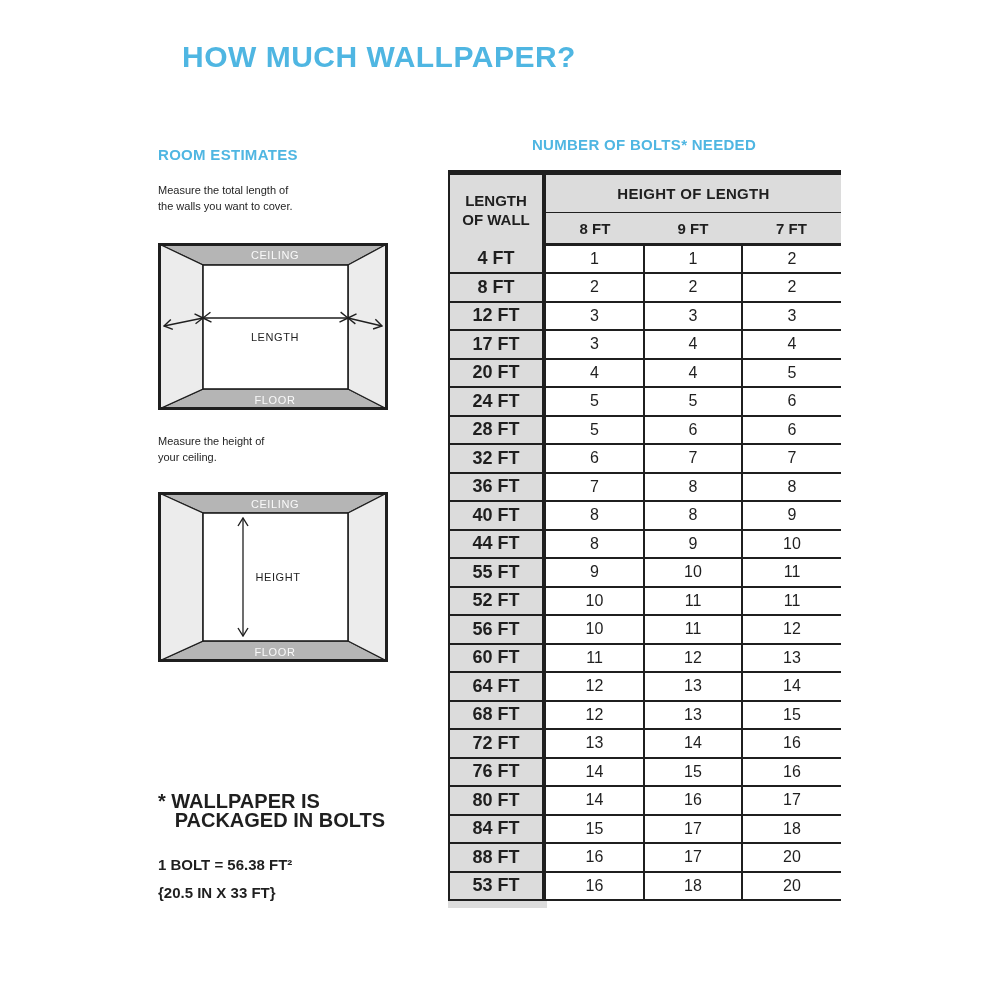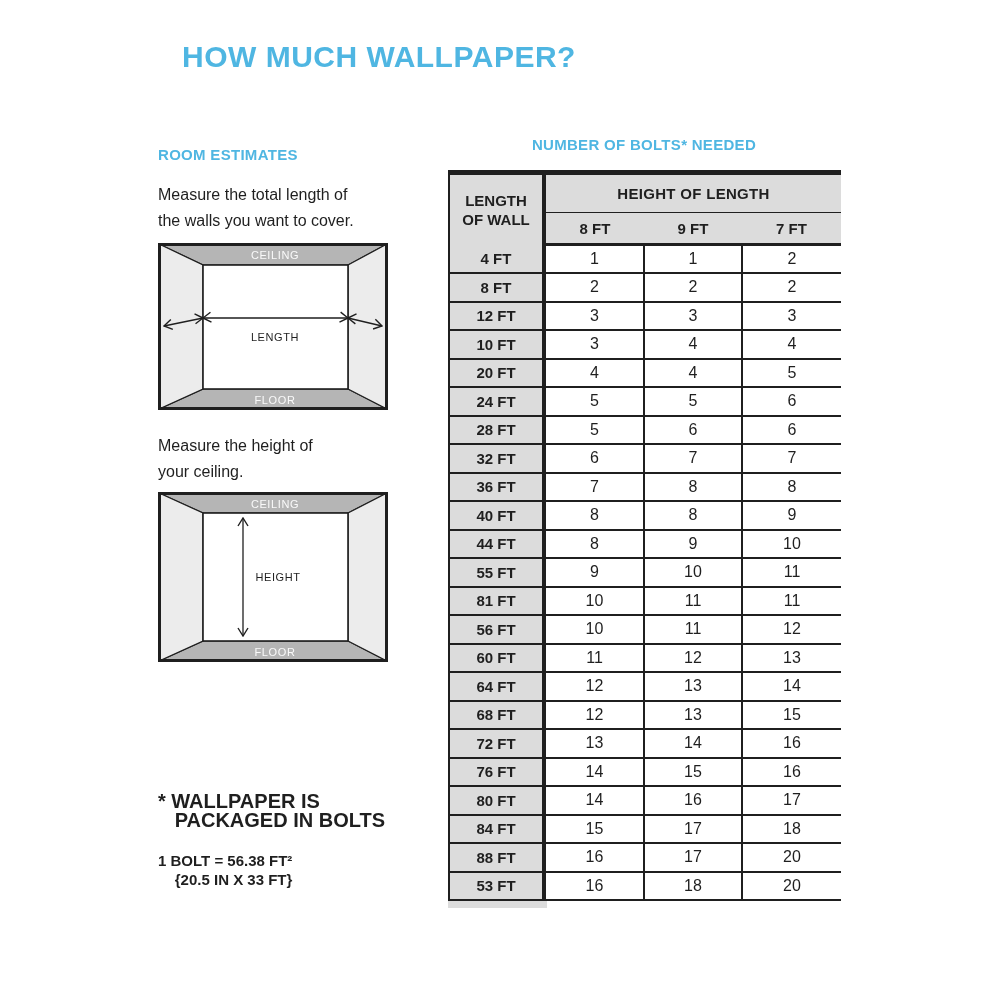--- a/index.html
+++ b/index.html
@@ -23,33 +23,33 @@
     font-size:30px;font-weight:700;letter-spacing:.5px;
     color:var(--accent);
     margin-left:24px;
   }
   .section-heading{
     font-size:15px;font-weight:700;letter-spacing:.3px;color:var(--accent);
   }
   .left-heading{position:absolute;left:158px;top:146px;}
 
   .body-text{
-    font-size:16px;line-height:26px;color:var(--ink);white-space:pre-line;
+    font-size:11px;line-height:16px;color:var(--ink);white-space:pre-line;
   }
   .step1{position:absolute;left:158px;top:182px;}
   .step2{position:absolute;left:158px;top:433px;}
   .step3{position:absolute;left:158px;top:684px;}
 
   .footnote{
     position:absolute;left:158px;top:792px;
     font-size:20px;line-height:19px;font-weight:700;white-space:pre-wrap;
   }
   .bolt-info{
     position:absolute;left:158px;top:851px;
-    font-size:15px;line-height:19px;font-weight:700;white-space:pre-line;text-align:right;
+    font-size:15px;line-height:28px;font-weight:700;white-space:pre-line;
   }
 
   .diagram{position:absolute;left:158px;display:block;}
   .diagram-1{top:243px;}
   .diagram-2{top:492px;}
   .diagram text{
     font-family:"Liberation Sans","DejaVu Sans",sans-serif;
     font-size:11px;letter-spacing:.6px;
   }
   .diagram .wall-label{fill:#fafafa;}
@@ -81,21 +81,21 @@
   }
   tr.sub th{
     background:var(--table-gray);height:32px;
     font-size:15px;font-weight:700;
     border-bottom:3px solid var(--ink);
   }
   tbody td{height:28.5px;border-bottom:2px solid var(--ink);}
   td.wall{
     background:var(--table-gray);
     border-right:4px solid var(--ink);
-    font-size:15px;font-weight:700;
+    font-size:18px;font-weight:700;
   }
   td.val{font-size:16px;font-weight:400;}
   td.val + td.val{border-left:2px solid var(--ink);}
   .table-stub{
     position:absolute;left:0;bottom:-7px;width:99px;height:7px;
     background:var(--table-gray);
   }
 </style>
 </head>
 <body>
@@ -197,21 +197,21 @@
             <td class="val">2</td>
             <td class="val">2</td>
           </tr>
           <tr>
             <td class="wall">12 FT</td>
             <td class="val">3</td>
             <td class="val">3</td>
             <td class="val">3</td>
           </tr>
           <tr>
-            <td class="wall">10 FT</td>
+            <td class="wall">17 FT</td>
             <td class="val">3</td>
             <td class="val">4</td>
             <td class="val">4</td>
           </tr>
           <tr>
             <td class="wall">20 FT</td>
             <td class="val">4</td>
             <td class="val">4</td>
             <td class="val">5</td>
           </tr>
@@ -251,21 +251,21 @@
             <td class="val">9</td>
             <td class="val">10</td>
           </tr>
           <tr>
             <td class="wall">55 FT</td>
             <td class="val">9</td>
             <td class="val">10</td>
             <td class="val">11</td>
           </tr>
           <tr>
-            <td class="wall">81 FT</td>
+            <td class="wall">52 FT</td>
             <td class="val">10</td>
             <td class="val">11</td>
             <td class="val">11</td>
           </tr>
           <tr>
             <td class="wall">56 FT</td>
             <td class="val">10</td>
             <td class="val">11</td>
             <td class="val">12</td>
           </tr>

